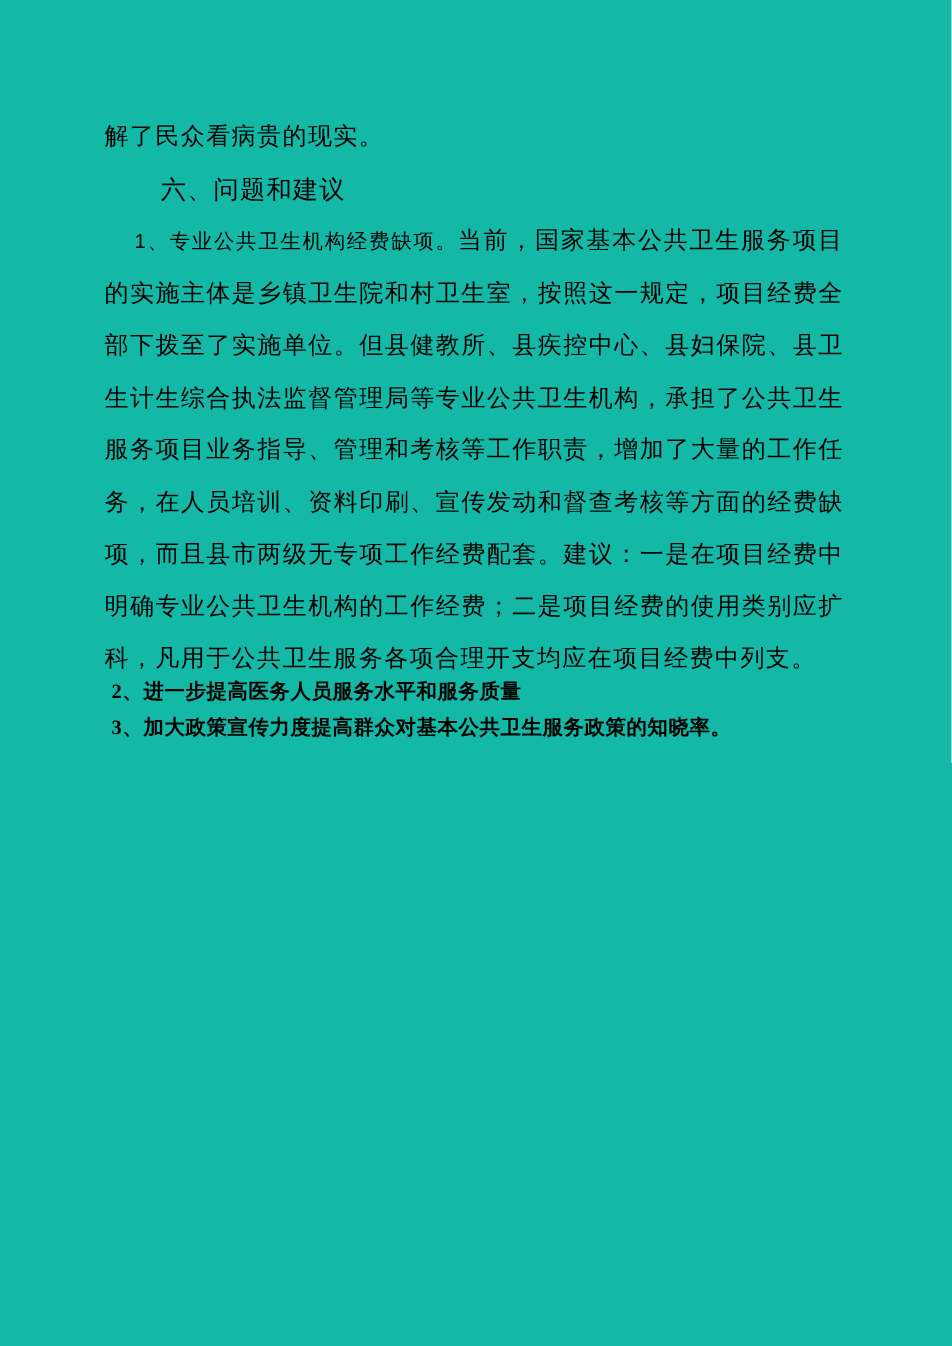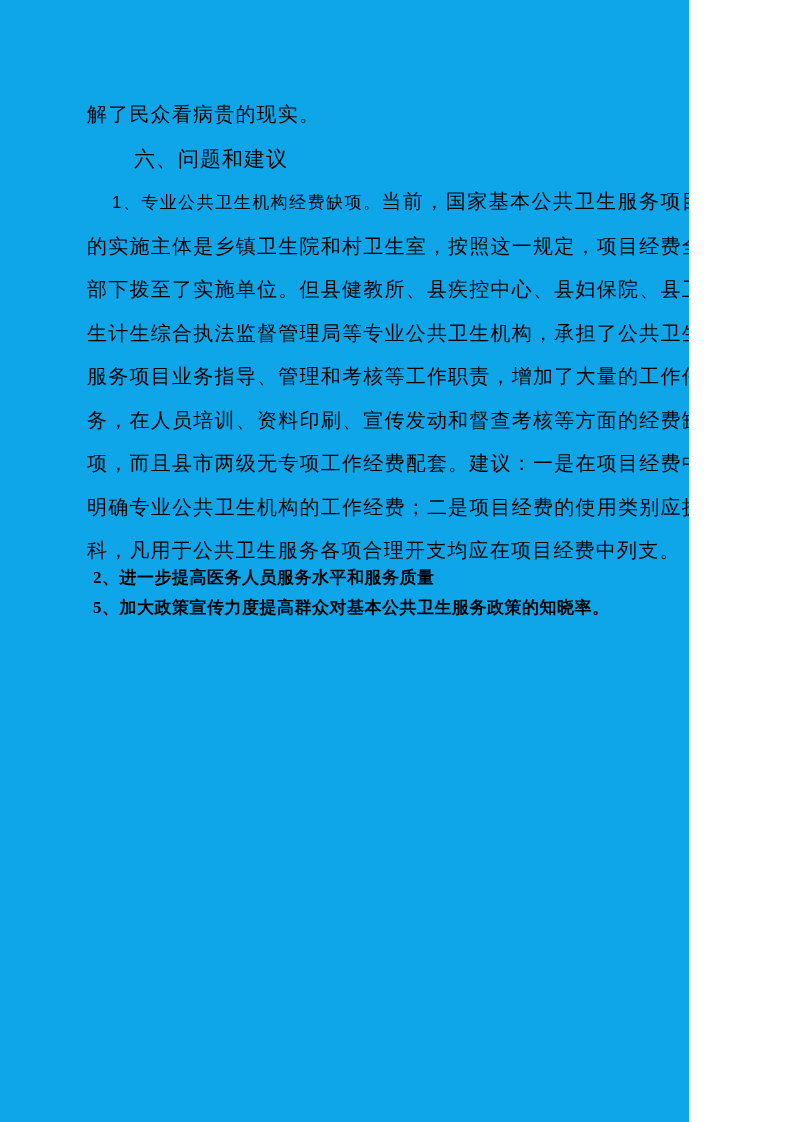--- a/index.html
+++ b/index.html
@@ -2,23 +2,23 @@
 <html><head>
 <meta charset="utf-8">
 <style>
   html, body {
     margin: 0;
     padding: 0;
     background: #ffffff;
   }
   .page {
     position: relative;
-    width: 689px;
+    width: 793px;
     height: 1122px;
-    background: #0ea5e9;
+    background: #14b8a6;
     overflow: hidden;
   }
   .content {
     position: absolute;
     left: 87px;
     top: 93px;
     width: 616px;
     color: #000000;
   }
   .body-par {
@@ -77,17 +77,17 @@
 
     <p class="body-par">解了民众看病贵的现实。</p>
 
     <h2 class="heading">六、问题和建议</h2>
 
 
     <p class="body-par item1-par"><span class="item1-lead">1、专业公共卫生机构经费缺项。</span><span>当前，国家基本公共卫生服务项目的实施主体是乡镇卫生院和村卫生室，按照这一规定，项目经费全部下拨至了实施单位。但县健教所、县疾控中心、县妇保院、县卫生计生综合执法监督管理局等专业公共卫生机构，承担了公共卫生服务项目业务指导、管理和考核等工作职责，增加了大量的工作任务，在人员培训、资料印刷、宣传发动和督查考核等方面的经费缺项，而且县市两级无专项工作经费配套。建议：一是在项目经费中明确专业公共卫生机构的工作经费；二是项目经费的使用类别应扩科，凡用于公共卫生服务各项合理开支均应在项目经费中列支。</span></p>
 
     <div class="bold-items">
       <p class="bold-item">2、进一步提高医务人员服务水平和服务质量</p>
-      <p class="bold-item">5、加大政策宣传力度提高群众对基本公共卫生服务政策的知晓率。</p>
+      <p class="bold-item">3、加大政策宣传力度提高群众对基本公共卫生服务政策的知晓率。</p>
     </div>
 
   </div>
 </div>
 
 </body></html>

